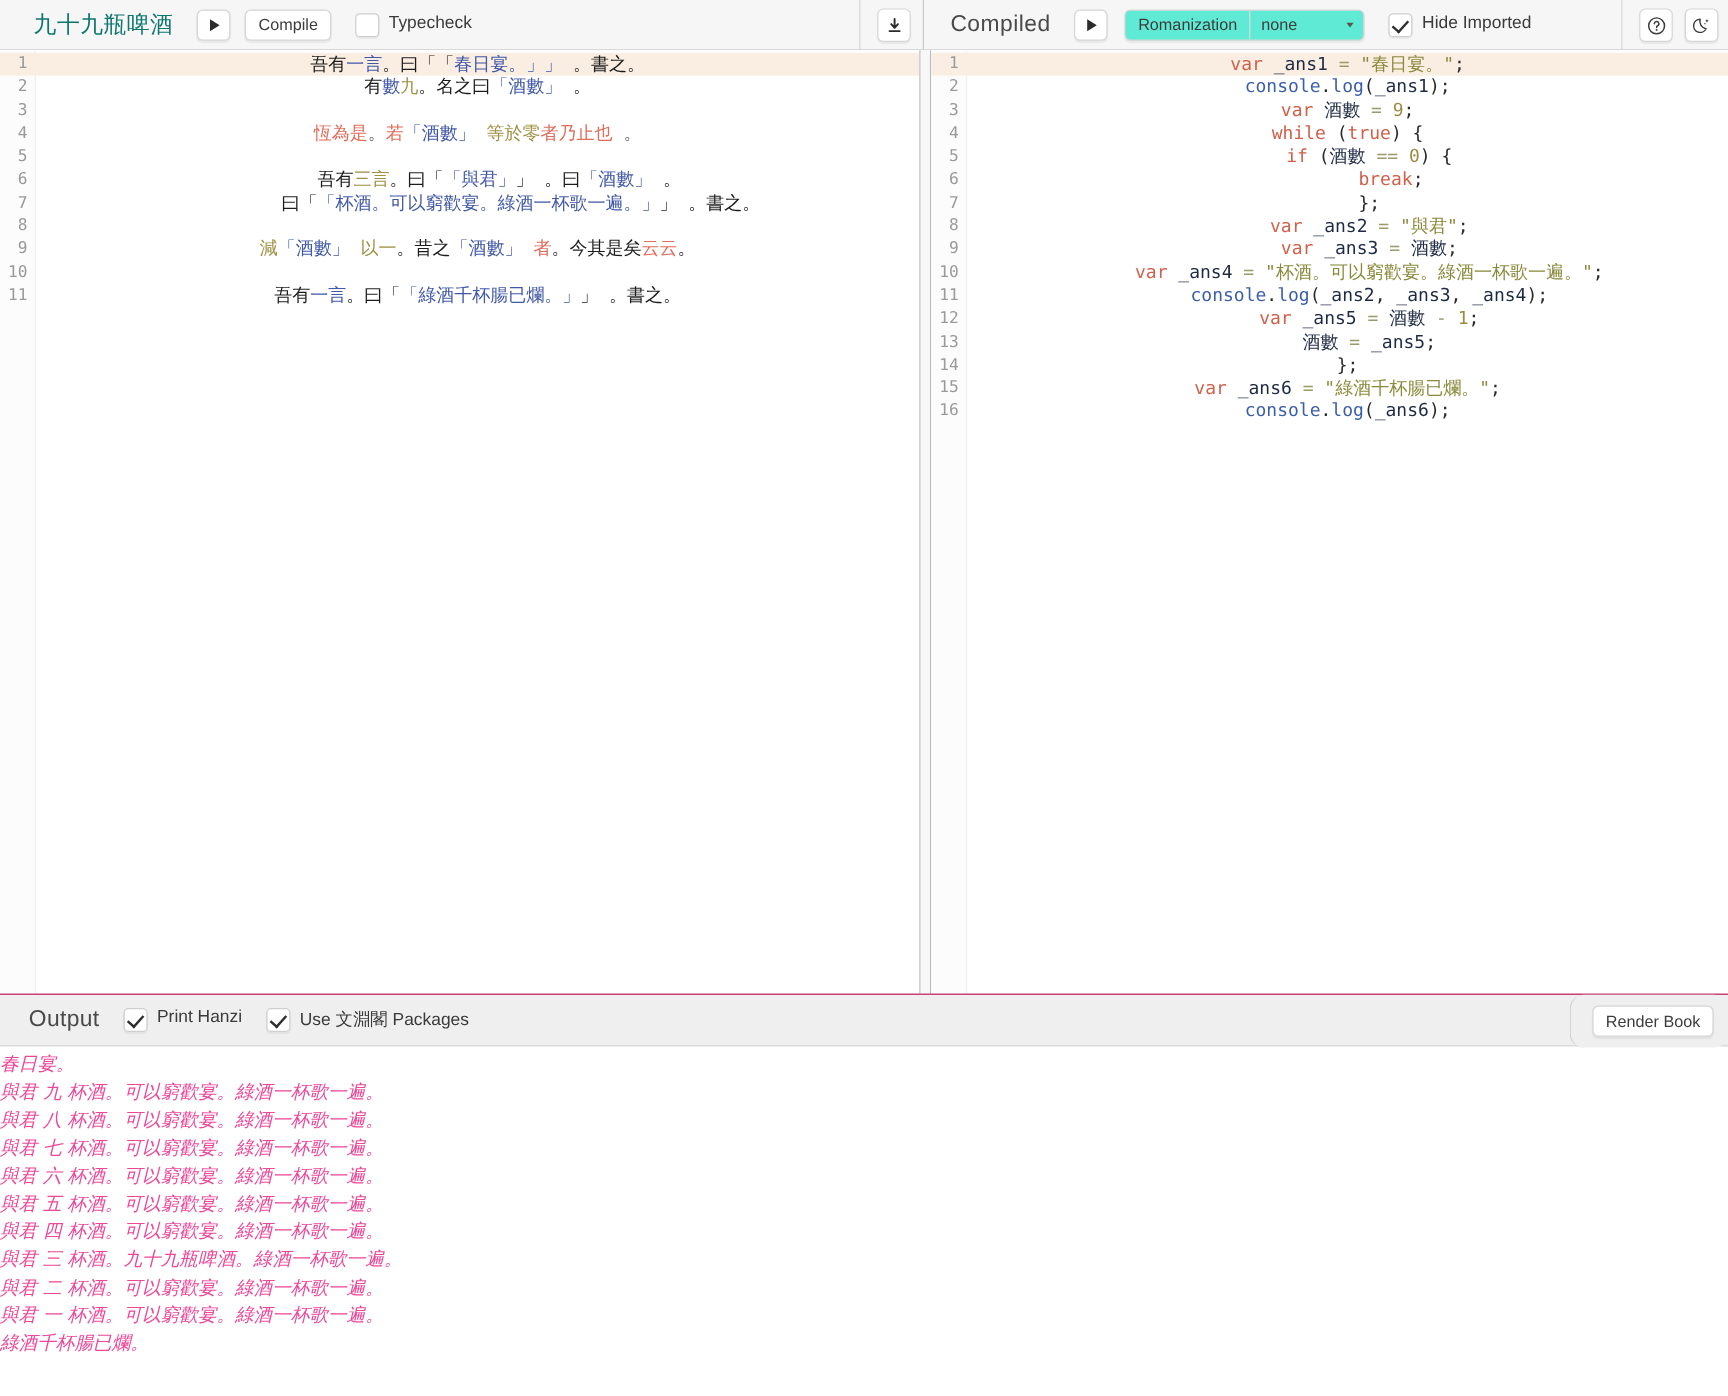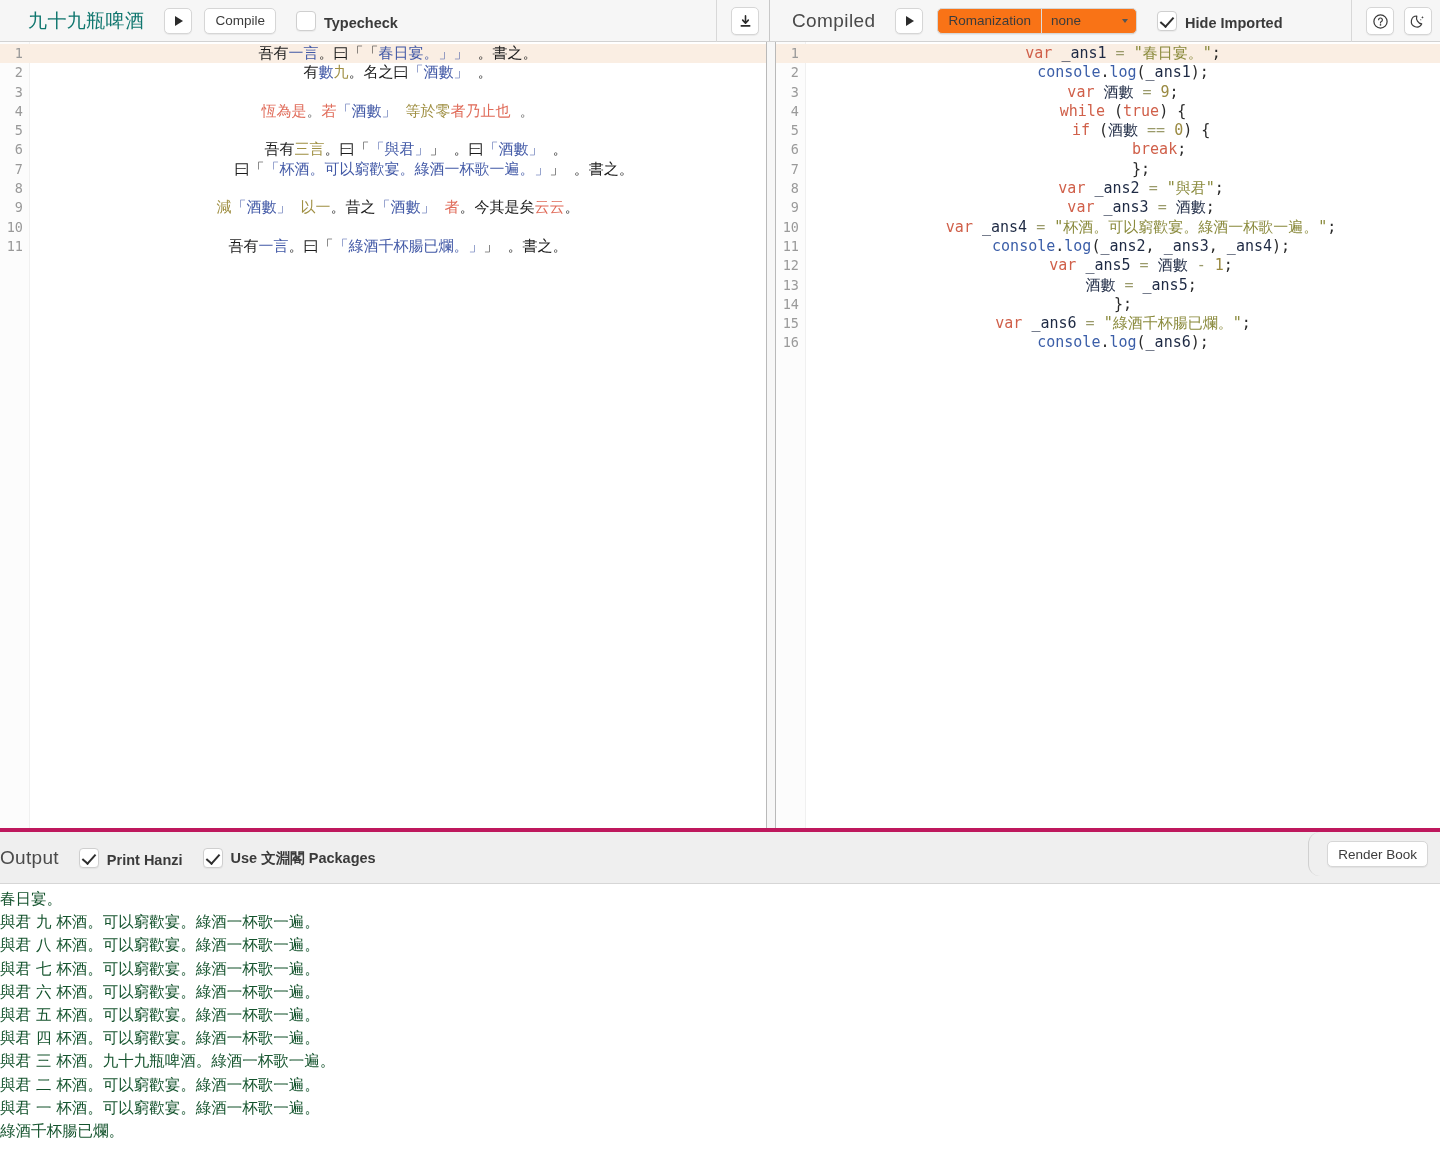--- a/index.html
+++ b/index.html
@@ -65,25 +65,24 @@
     border-left: 8px solid #2b2b2b;
     border-top: 5px solid transparent;
     border-bottom: 5px solid transparent;
     margin-left: 2px;
   }
   .gap-l12 { margin-left: 12px; }
   .gap-l20 { margin-left: 20px; }
 
   .checkwrap {
     display: inline-flex;
-    align-items: flex-end;
+    align-items: flex-start;
     cursor: pointer;
     margin-left: 20px;
     white-space: nowrap;
-    font-weight: bold;
   }
   .checkbox {
     width: 20px; height: 20px;
     background: #ffffff;
     border: 1px solid #cfcfcf;
     border-radius: 4px;
     box-shadow: 0 1px 1px rgba(0,0,0,0.05);
     position: relative;
     flex: none;
   }
@@ -98,21 +97,21 @@
   }
   .checklabel {
     font-size: 14.5px;
     color: #3a3a3a;
     margin-left: 8px;
   }
 
   .segbtn {
     display: inline-flex;
     align-items: center;
-    background: #f97316;
+    background: #5eead4;
     border: 1px solid #d6d6d6;
     border-radius: 5px;
     box-shadow: 0 1px 1px rgba(0,0,0,0.06);
     height: 26px;
     overflow: hidden;
     margin-left: 14px;
     cursor: pointer;
     justify-content: flex-end;
   }
   .segbtn .sl {
@@ -228,26 +227,27 @@
   .j-fn   { color: #3b5ea8; }
   .j-var  { color: #1e2a44; }
   .j-str  { color: #8a8a3c; }
   .j-num  { color: #9a8a42; }
   .j-op   { color: #9a9a6a; }
   .j-plain{ color: #2a2a2a; }
   .j-han  { color: #1e2a44; }
 
   
   .outbar {
-    height: 56px;
+    height: 44px;
     background: #efefef;
-    border-top: 4px solid #be185d;
+    border-top: 1px solid #be185d;
     border-bottom: 1px solid #d6d6d6;
     display: flex;
     align-items: center;
+    padding-left: 24px;
     position: relative;
   }
   .out-title {
     font-size: 19px;
     color: #4a4a4a;
     letter-spacing: 0.3px;
   }
   .render-wrap {
     position: absolute;
     right: 0; top: 0; height: 44px;
@@ -260,23 +260,24 @@
   .outbody {
     background: #ffffff;
     height: 290px;
     padding: 4px 0 0 0;
     overflow: hidden;
   }
   .outline {
     font-family: "DejaVu Sans", sans-serif;
     font-size: 15.5px;
     line-height: 23.2px;
-    color: #14532d;
+    color: #ec4899;
     white-space: pre;
     padding-left: 0px;
+    font-style: italic;
   }
 </style>
 </head>
 <body>
 
 <div class="topbar">
 
   <div class="topbar-left">
     <div class="pane-title hanzi">九十九瓶啤酒</div>
 

